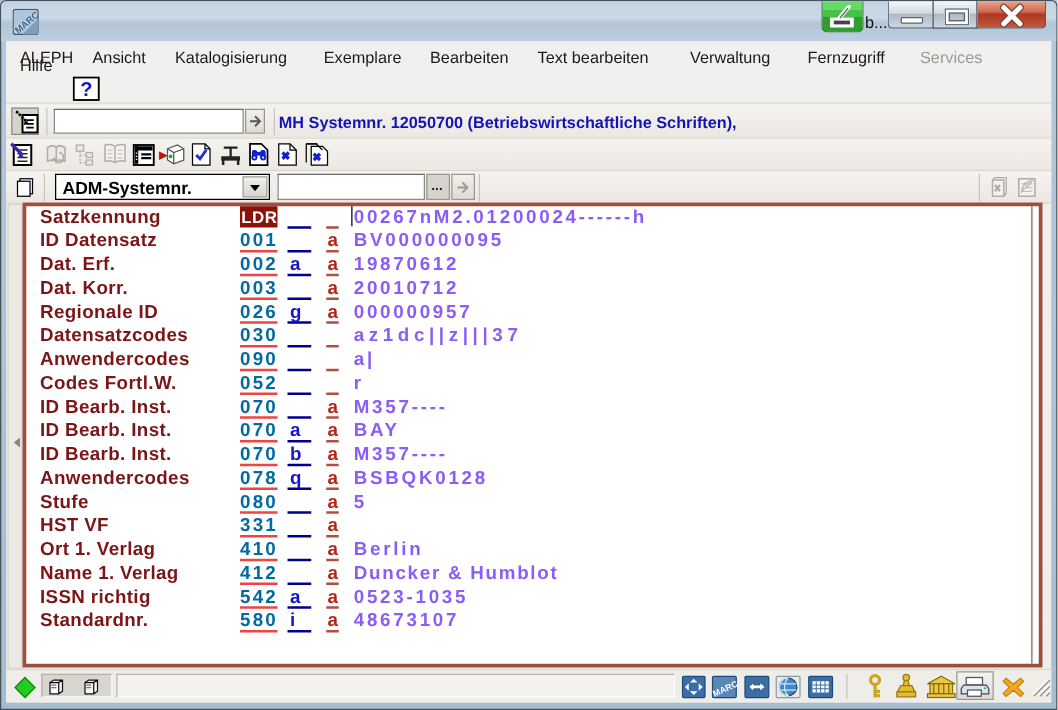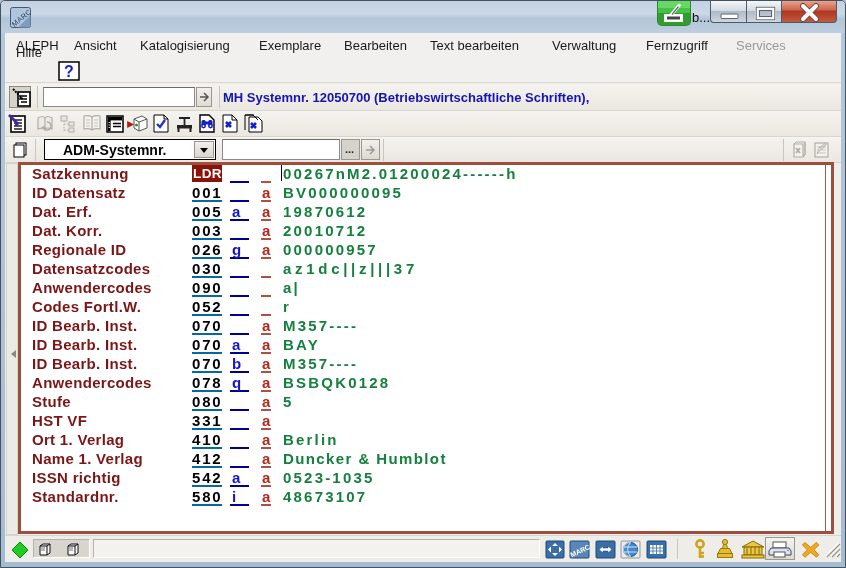--- a/index.html
+++ b/index.html
@@ -37,25 +37,25 @@
 #tb2 { top:78px; height:26px; }
 #tb3 { top:104px; height:26px; }
 .vsep { position:absolute; width:1px; background:#c9c5be; }
 .inputbox { position:absolute; background:#fff; border:1px solid #8a8a8a; border-top-color:#6a6a6a; }
 .toolbtn { position:absolute; background:linear-gradient(#f2f0ec,#dedbd4); border:1px solid #9a978f; }
 
 #leftstrip { position:absolute; left:1px; top:130px; width:12px; height:372px; background:#eceae5; border:1px solid #d5d2ca; }
 #redbox { position:absolute; left:13px; top:129px; width:816px; height:372px; background:#fff; border:3px solid #9e4e3e; }
 .row { position:absolute; left:0; height:19px; width:810px; white-space:nowrap; }
 .lab { position:absolute; left:27px; top:0; color:#7b1516; font-weight:bold; font-size:15px; letter-spacing:0.3px; }
-.tag { position:absolute; left:187px; top:0; width:30px; color:#000000; font-weight:bold; font-size:15px; letter-spacing:1.8px; border-bottom:2px solid #0369a1; height:18px; }
+.tag { position:absolute; left:187px; top:0; width:30px; color:#0369a1; font-weight:bold; font-size:15px; letter-spacing:1.8px; border-bottom:2px solid #ef4444; height:18px; }
 .tagsel { background:#8b1208; color:#fff; border-bottom:none; padding-left:1px; font-size:13.5px; letter-spacing:0.4px; line-height:17px; height:17px; }
 .i1 { position:absolute; left:225px; top:0; width:19px; color:#1515cc; font-weight:bold; font-size:15px; border-bottom:2px solid #000090; height:18px; padding-left:2px;}
 .i2 { position:absolute; left:256px; top:0; width:10px; color:#b22a1c; font-weight:bold; font-size:15px; border-bottom:2px solid #b05040; height:18px; padding-left:1px;}
-.val { position:absolute; left:278px; top:0; color:#15803d; font-weight:bold; font-size:15px; letter-spacing:2.2px; }
+.val { position:absolute; left:278px; top:0; color:#8b5cf6; font-weight:bold; font-size:15px; letter-spacing:2.2px; }
 
 #statusbar { position:absolute; left:0; top:502px; width:836px; height:27px; background:#efede8; border-top:1px solid #d8d5ce; }
 </style>
 </head>
 <body>
 <div id="frame"></div>
 <div id="title">
   <svg id="marcicon" viewBox="0 0 21 21">
     <rect x="0.5" y="0.5" width="20" height="20" rx="2" fill="#aec6dd" stroke="#46586c"></rect>
     <path d="M20.5 8 V18.5 a2 2 0 0 1 -2 2 H8 Z" fill="#7e9cbc"></path>
@@ -187,21 +187,21 @@
   </div>
   <div class="tbrow" id="tb3">
     <div class="toolbtn" style="left:4px; top:2px; width:22px; height:22px; border-color:transparent; background:none;">
       <svg width="20" height="20">
           <rect x="6" y="3" width="10" height="12" fill="#fff" stroke="#000"></rect>
           <rect x="4" y="5" width="10" height="12" fill="#fff" stroke="#000"></rect>
         </svg>
     </div>
     <div class="vsep" style="left:30px; top:2px; height:22px;"></div>
     <div class="inputbox" style="left:39px; top:2px; width:172px; height:21px; border-color:#000;">
-      <span style="position:absolute; left:18px; top:2px; font-size:14px; font-weight:bold;">ADM-Systemnr.</span>
+      <span style="position:absolute; left:5px; top:2px; font-size:14px; font-weight:bold;">ADM-Systemnr.</span>
       <div style="position:absolute; right:1px; top:1px; width:20px; height:17px; background:linear-gradient(#f2f0ec,#d8d5ce); border:1px solid #9a978f;"><svg width="18" height="15">
             <path d="M5 6 l4 5 4-5 z" fill="#000"></path>
           </svg></div>
     </div>
     <div class="inputbox" style="left:217px; top:2px; width:118px; height:21px;"></div>
     <div class="toolbtn" style="left:336px; top:2px; width:19px; height:21px; background:#d6d3cc;">
         <div style="position:absolute;left:3px;top:3px;font-size:11px;font-weight:bold;color:#222">...</div>
       </div>
     <div class="toolbtn" style="left:356px; top:2px; width:19px; height:21px;"><svg width="17" height="19">
           <path d="M4 10 h7 M8 6 l4 4 -4 4" fill="none" stroke="#999" stroke-width="1.5"></path>
@@ -236,21 +236,21 @@
 </div>
 <div class="row" style="top:151px">
   <span class="lab">ID Datensatz</span>
   <span class="tag">001</span>
   <span class="i1"></span>
   <span class="i2">a</span>
   <span class="val">BV000000095</span>
 </div>
 <div class="row" style="top:170px">
   <span class="lab">Dat. Erf.</span>
-  <span class="tag">005</span>
+  <span class="tag">002</span>
   <span class="i1">a</span>
   <span class="i2">a</span>
   <span class="val">19870612</span>
 </div>
 <div class="row" style="top:189px">
   <span class="lab">Dat. Korr.</span>
   <span class="tag">003</span>
   <span class="i1"></span>
   <span class="i2">a</span>
   <span class="val">20010712</span>

